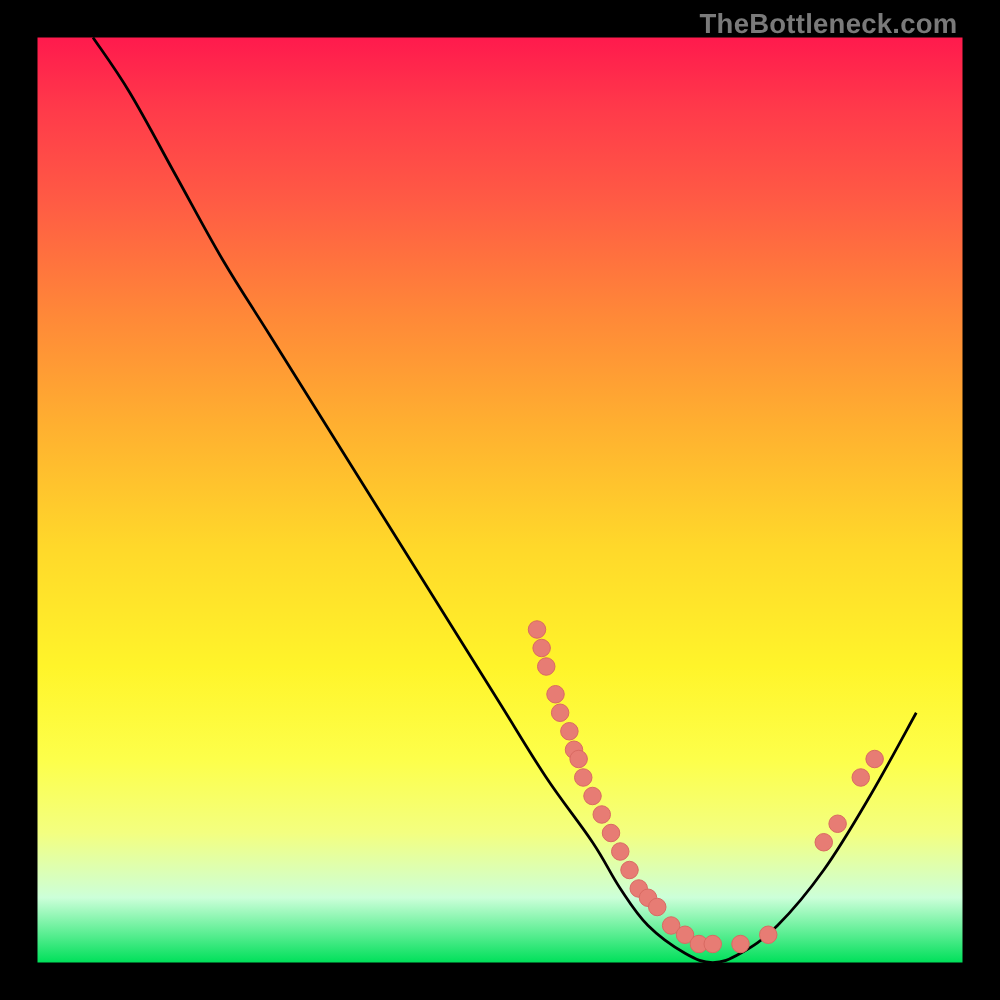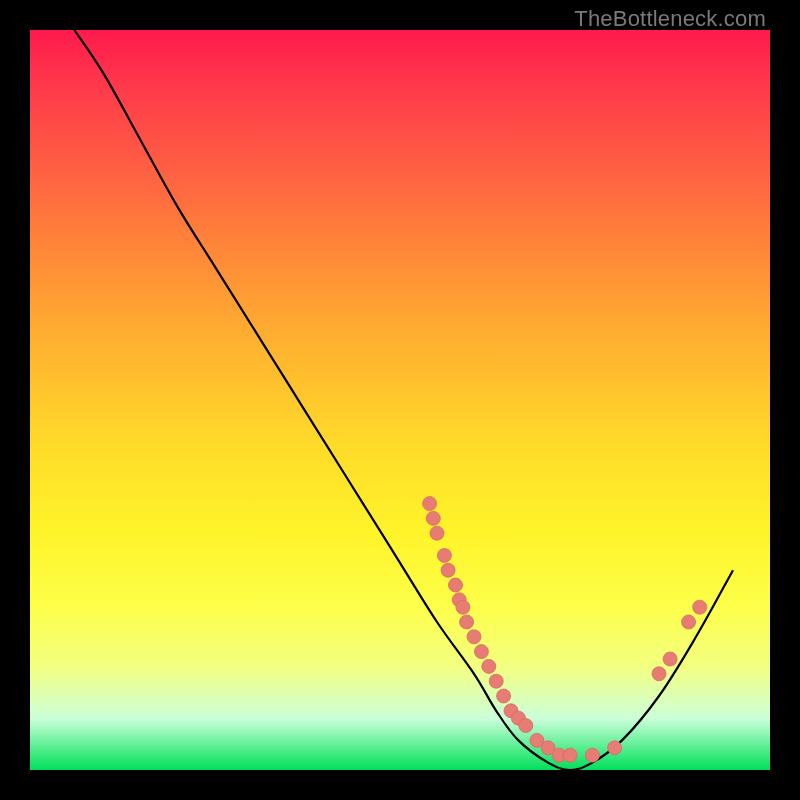--- a/index.html
+++ b/index.html
@@ -29,21 +29,21 @@
       #f3ff80 86%,
       #ccffd9 93%,
       #00e05a 100%);
   }
   .watermark {
     position: absolute;
     top: 6px;
     right: 34px;
     color: #7a7a7a;
     font-size: 22px;
-    font-weight: 400;
+    font-weight: 700;
     letter-spacing: 0.2px;
     user-select: none;
   }
   svg.plot {
     position: absolute;
     left: 30px;
     top: 30px;
     width: 740px;
     height: 740px;
     overflow: visible;

